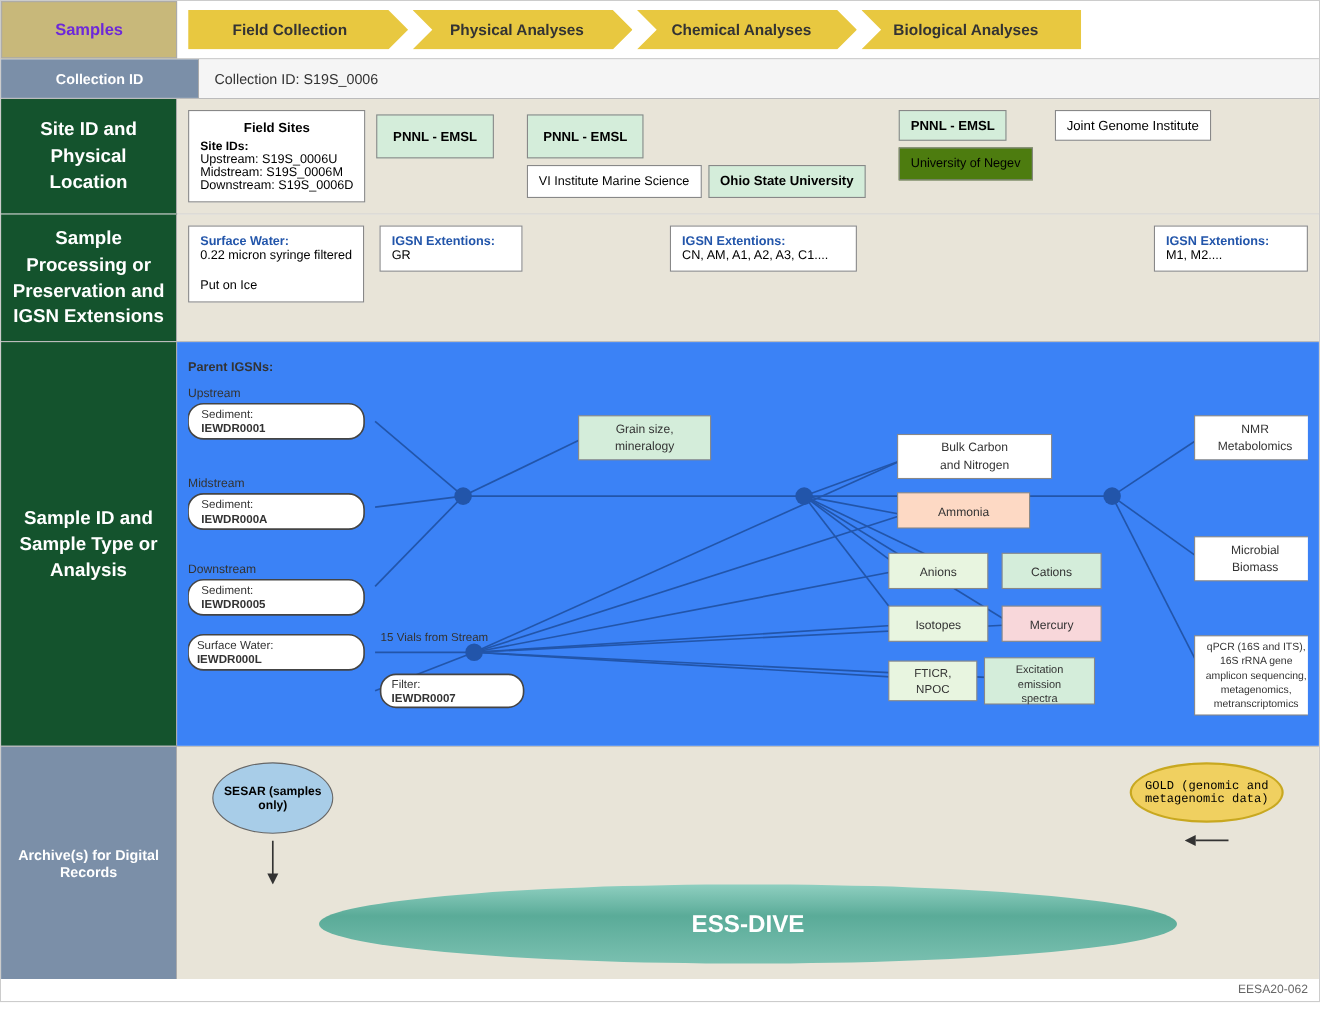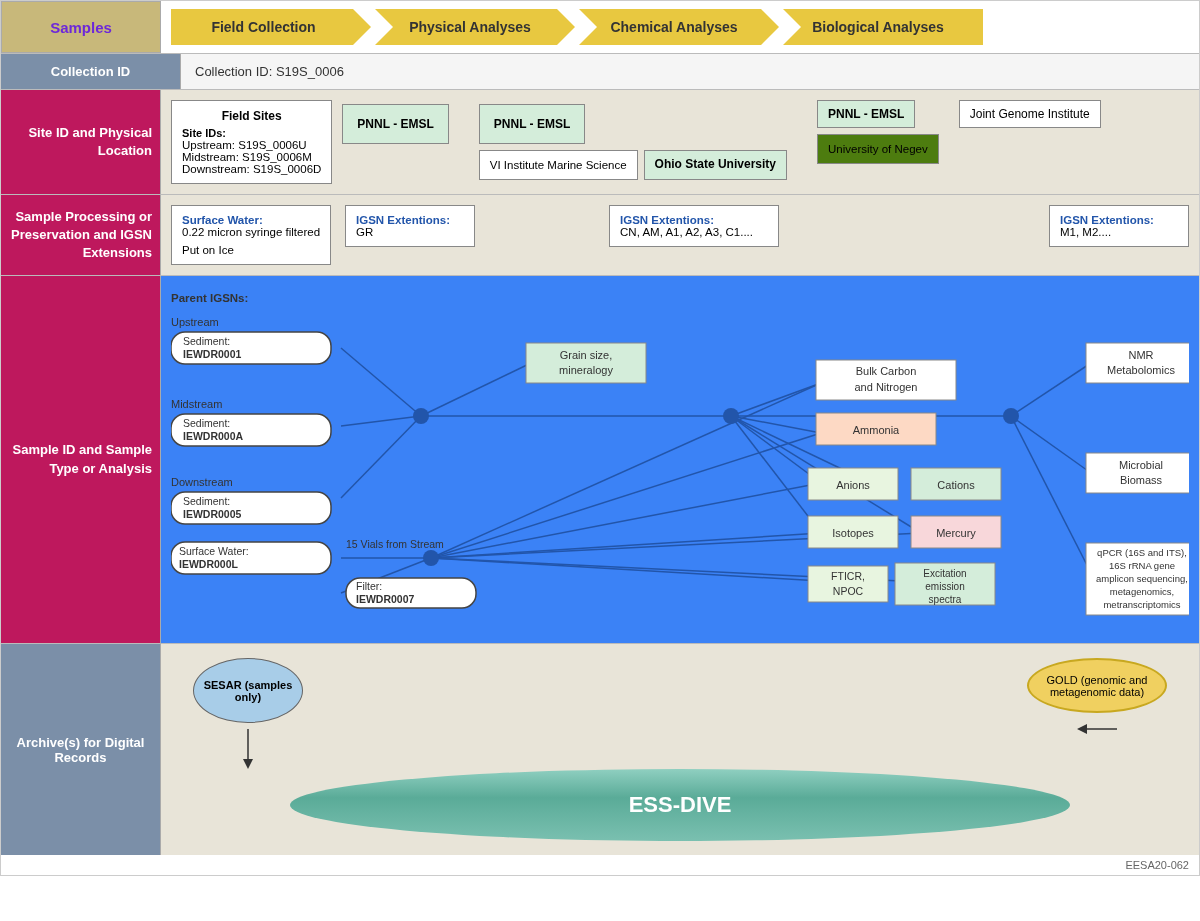--- a/index.html
+++ b/index.html
@@ -55,28 +55,28 @@
 
     
     .data-row {
       display: flex;
       align-items: stretch;
       border-top: 1px solid #bbb;
     }
 
     .row-label {
       width: 160px;
-      background: #be185d;
+      background: #14532d;
       color: #fff;
       font-weight: bold;
-      font-size: 13px;
+      font-size: 17px;
       display: flex;
       align-items: center;
       justify-content: center;
-      text-align: right;
+      text-align: center;
       padding: 10px 8px;
       border-right: 1px solid #aaa;
       line-height: 1.4;
     }
 
     .row-content {
       flex: 1;
       background: #e8e4d8;
       padding: 10px;
       display: flex;
@@ -297,21 +297,21 @@
       </div>
     </div>
   </div>
 
   <div class="data-row">
     <div class="row-label">Sample Processing or Preservation and IGSN Extensions</div>
     <div class="row-content" style="gap:14px;">
       <div class="proc-box" style="min-width:160px;">
         <div class="bold">Surface Water:</div>
         <div>0.22 micron syringe filtered</div>
-        <div style="margin-top:6px;">Put on Ice</div>
+        <div style="margin-top:16px;">Put on Ice</div>
       </div>
       <div class="igsn-box" style="min-width:130px;">
         <div class="bold">IGSN Extentions:</div>
         <div>GR</div>
       </div>
       <div class="igsn-box" style="min-width:170px;margin-left:120px;">
         <div class="bold">IGSN Extentions:</div>
         <div>CN, AM, A1, A2, A3, C1....</div>
       </div>
       <div class="igsn-box" style="min-width:140px;margin-left:auto;">
@@ -468,21 +468,21 @@
           <div style="background:#a8cde8;border:1px solid #666;border-radius:50%;width:110px;height:65px;display:flex;align-items:center;justify-content:center;text-align:center;font-size:11px;font-weight:bold;">SESAR (samples only)</div>
 
           <div style="display:flex;flex-direction:column;align-items:center;">
             <svg width="20" height="40">
               <line x1="10" y1="0" x2="10" y2="32" stroke="#333" stroke-width="1.5"></line>
               <polygon points="10,40 5,30 15,30" fill="#333"></polygon>
             </svg>
           </div>
         </div>
 
-        <div style="display:flex;flex-direction:column;align-items:center;gap:6px;">
+        <div style="display:flex;flex-direction:column;align-items:center;gap:6px;font-family:Liberation Mono, monospace;">
           <div style="background:#f0d060;border:2px solid #c8a820;border-radius:50%;width:140px;height:55px;display:flex;align-items:center;justify-content:center;text-align:center;font-size:11px;padding:0 8px;">GOLD (genomic and metagenomic data)</div>
 
           <div style="width:40px;height:20px;">
             <svg width="40" height="20">
               <line x1="40" y1="10" x2="10" y2="10" stroke="#333" stroke-width="1.5"></line>
               <polygon points="0,10 10,5 10,15" fill="#333"></polygon>
             </svg>
           </div>
         </div>
       </div>

